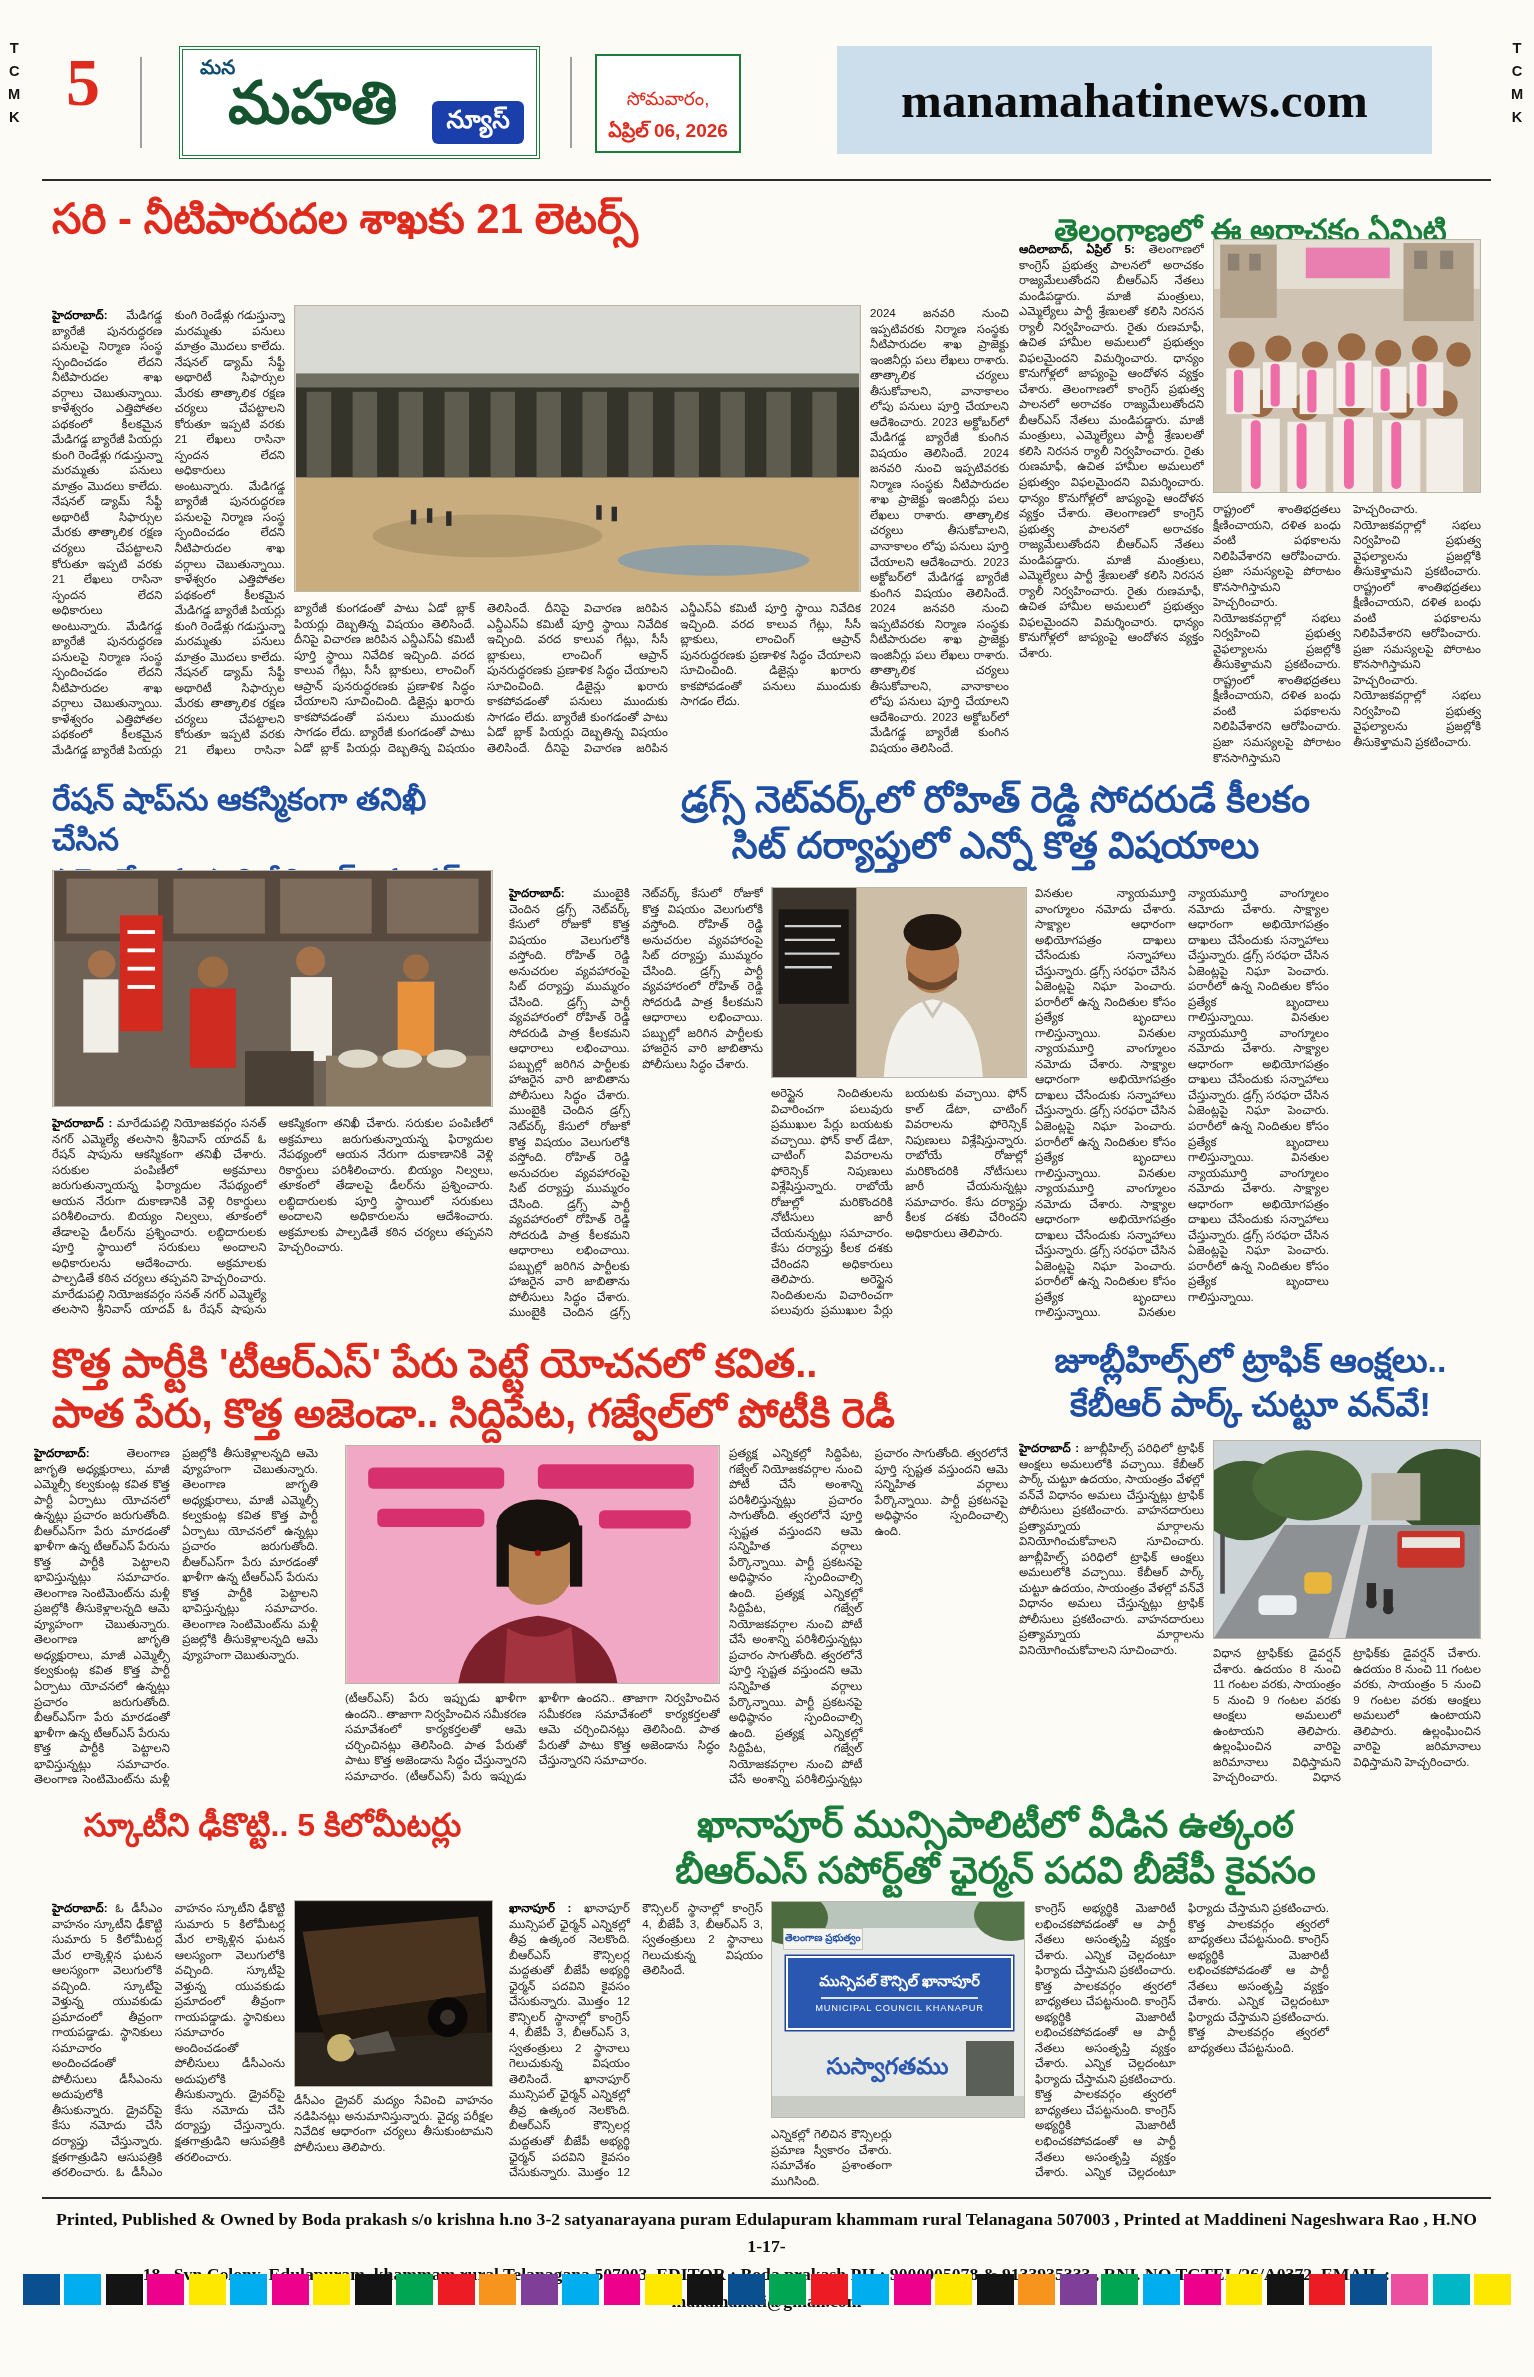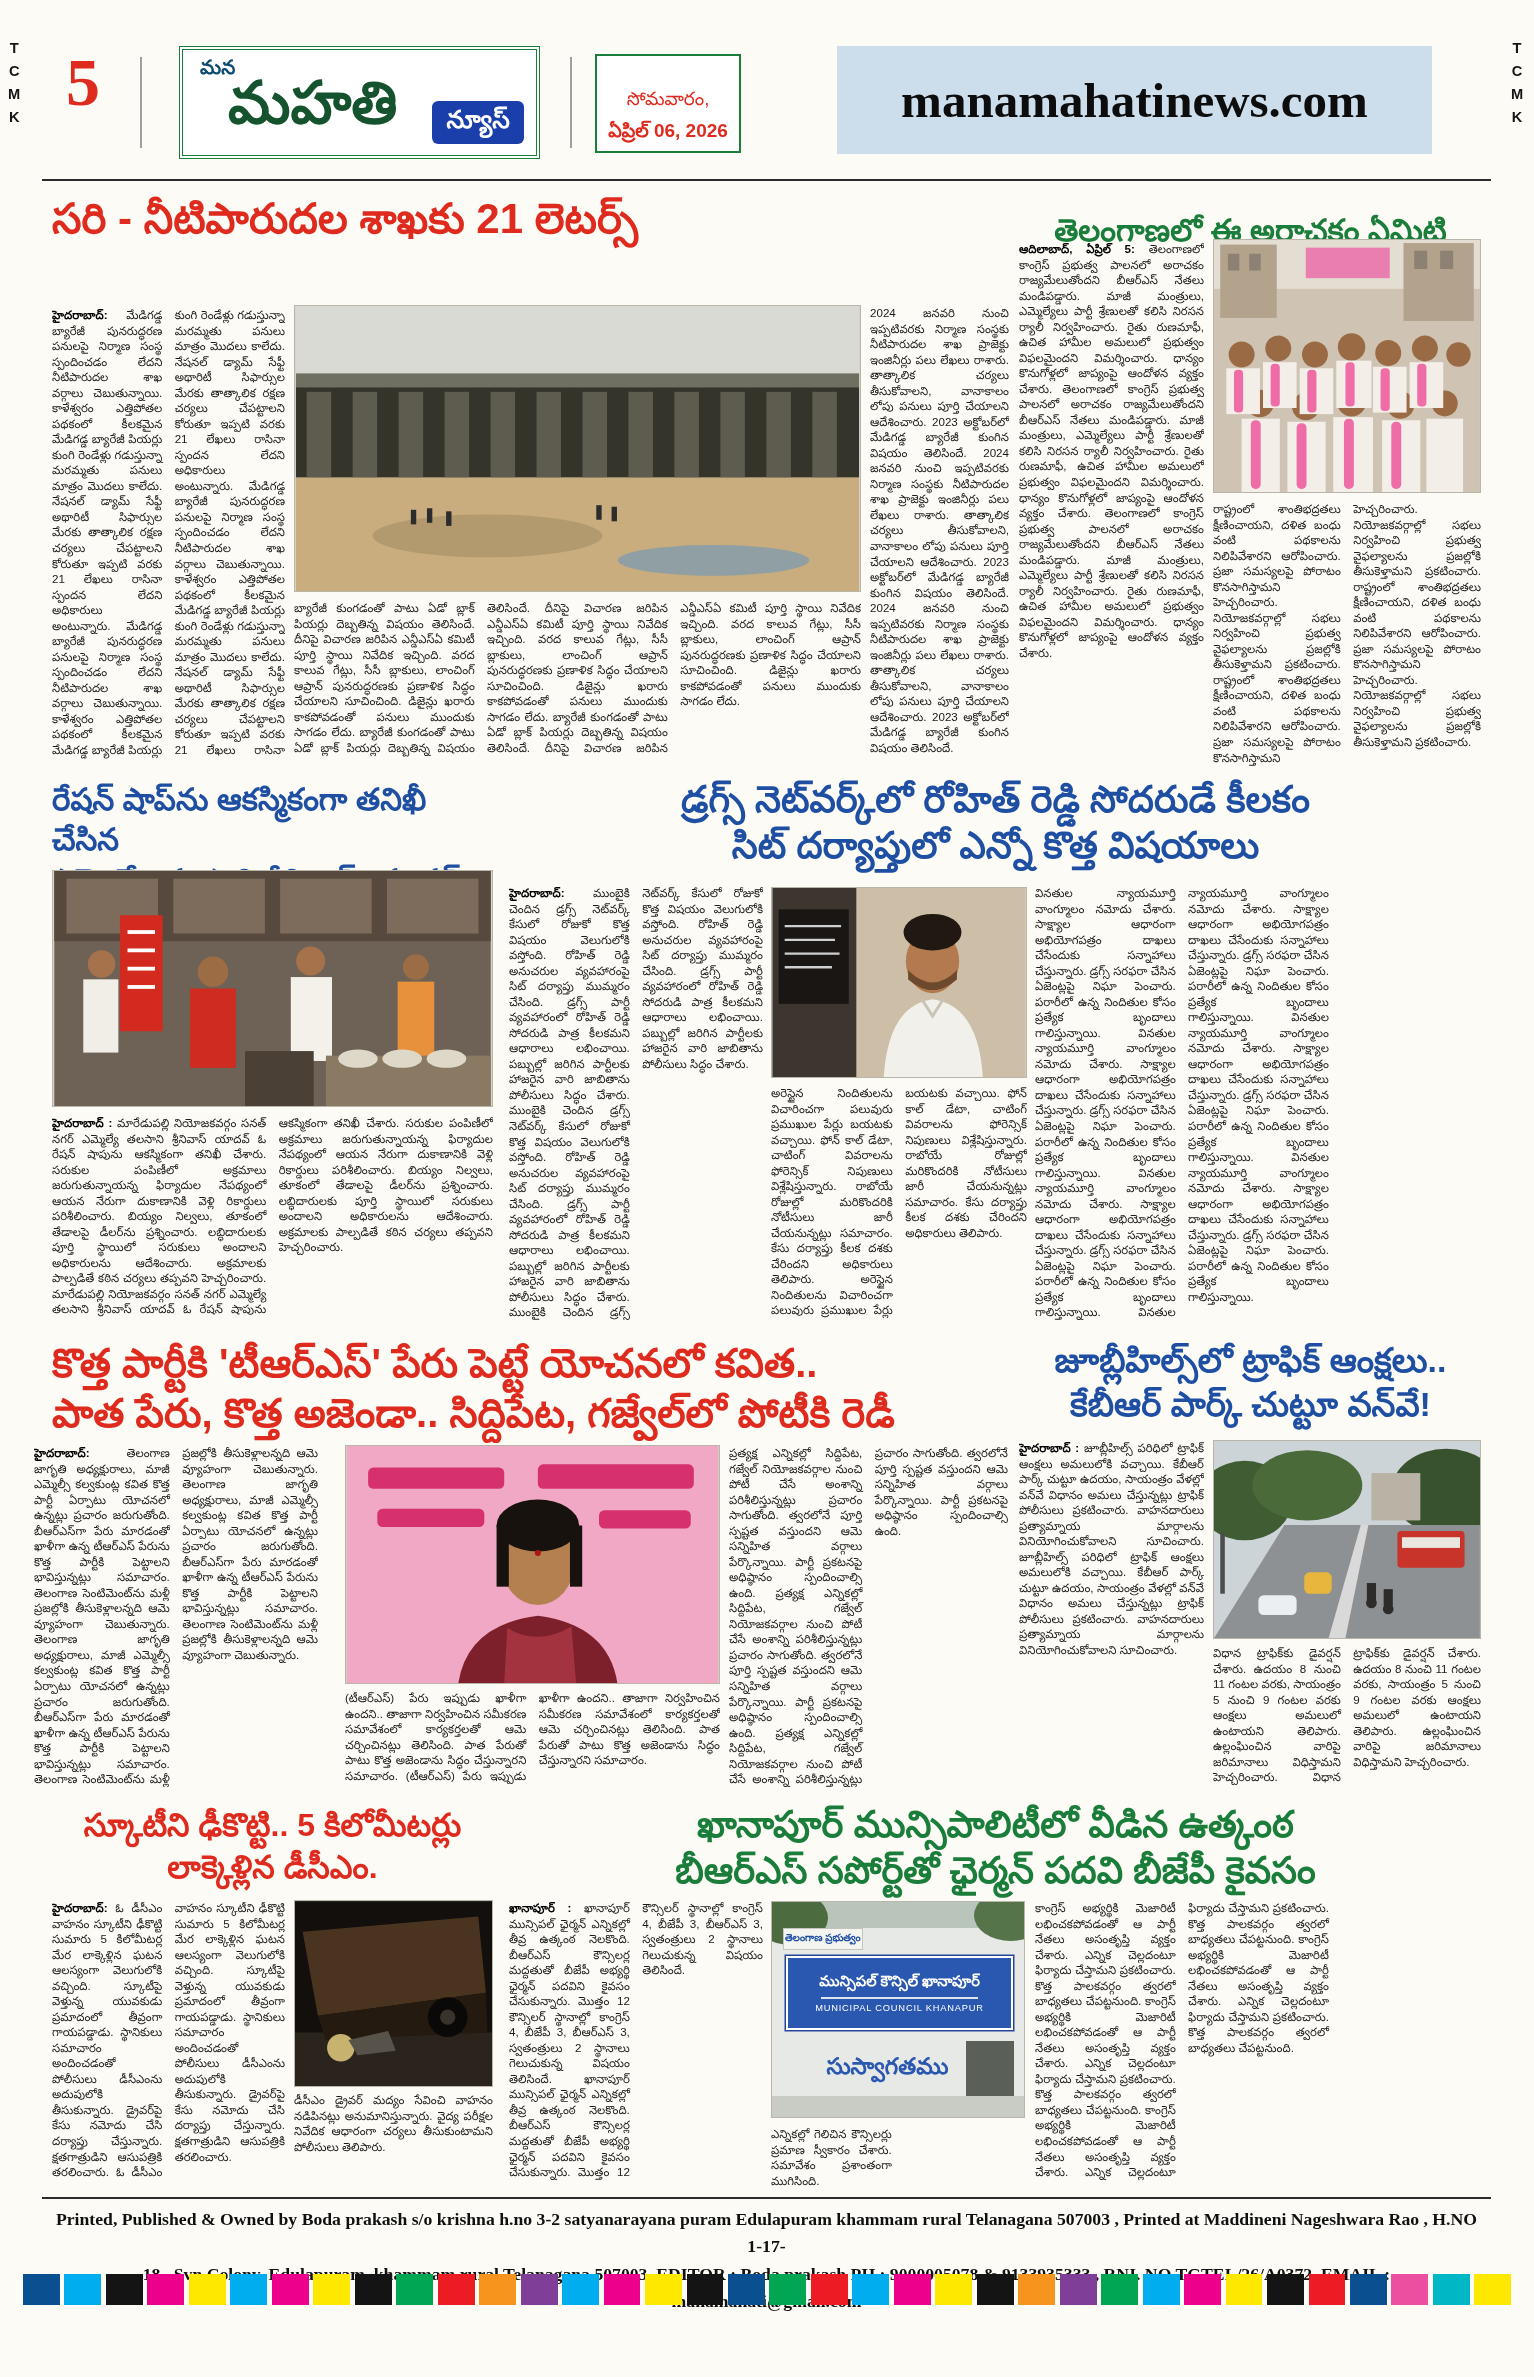--- a/index.html
+++ b/index.html
@@ -328,21 +328,20 @@
       <b class="dateline">హైదరాబాద్ :</b><span>జూబ్లీహిల్స్ పరిధిలో ట్రాఫిక్ ఆంక్షలు అమలులోకి వచ్చాయి. కేబీఆర్ పార్క్ చుట్టూ ఉదయం, సాయంత్రం వేళల్లో వన్‌వే విధానం అమలు చేస్తున్నట్లు ట్రాఫిక్ పోలీసులు ప్రకటించారు. వాహనదారులు ప్రత్యామ్నాయ మార్గాలను వినియోగించుకోవాలని సూచించారు. జూబ్లీహిల్స్ పరిధిలో ట్రాఫిక్ ఆంక్షలు అమలులోకి వచ్చాయి. కేబీఆర్ పార్క్ చుట్టూ ఉదయం, సాయంత్రం వేళల్లో వన్‌వే విధానం అమలు చేస్తున్నట్లు ట్రాఫిక్ పోలీసులు ప్రకటించారు. వాహనదారులు ప్రత్యామ్నాయ మార్గాలను వినియోగించుకోవాలని సూచించారు.</span>
     </div>
     <div class="body-text cols2" style="left:1213px;top:1645px;width:268px;height:146px">
       <span>విధాన ట్రాఫిక్‌కు డైవర్షన్ చేశారు. ఉదయం 8 నుంచి 11 గంటల వరకు, సాయంత్రం 5 నుంచి 9 గంటల వరకు ఆంక్షలు అమలులో ఉంటాయని తెలిపారు. ఉల్లంఘించిన వారిపై జరిమానాలు విధిస్తామని హెచ్చరించారు. విధాన ట్రాఫిక్‌కు డైవర్షన్ చేశారు. ఉదయం 8 నుంచి 11 గంటల వరకు, సాయంత్రం 5 నుంచి 9 గంటల వరకు ఆంక్షలు అమలులో ఉంటాయని తెలిపారు. ఉల్లంఘించిన వారిపై జరిమానాలు విధిస్తామని హెచ్చరించారు.</span>
     </div>
   </section>
 
   <section class="art">
     <div class="headline red center" style="left:52px;top:1805px;width:441px;font-size:32px;line-height:1.3">
       <span class="hl-line">స్కూటీని ఢీకొట్టి.. 5 కిలోమీటర్లు</span>
-      <span class="hl-line">లాక్కెళ్లిన డీసీఎం.</span>
     </div>
     <div class="body-text cols2" style="left:52px;top:1900px;width:233px;height:293px">
       <b class="dateline">హైదరాబాద్:</b><span>ఓ డీసీఎం వాహనం స్కూటీని ఢీకొట్టి సుమారు 5 కిలోమీటర్ల మేర లాక్కెళ్లిన ఘటన ఆలస్యంగా వెలుగులోకి వచ్చింది. స్కూటీపై వెళ్తున్న యువకుడు ప్రమాదంలో తీవ్రంగా గాయపడ్డాడు. స్థానికులు సమాచారం అందించడంతో పోలీసులు డీసీఎంను అదుపులోకి తీసుకున్నారు. డ్రైవర్‌పై కేసు నమోదు చేసి దర్యాప్తు చేస్తున్నారు. క్షతగాత్రుడిని ఆసుపత్రికి తరలించారు. ఓ డీసీఎం వాహనం స్కూటీని ఢీకొట్టి సుమారు 5 కిలోమీటర్ల మేర లాక్కెళ్లిన ఘటన ఆలస్యంగా వెలుగులోకి వచ్చింది. స్కూటీపై వెళ్తున్న యువకుడు ప్రమాదంలో తీవ్రంగా గాయపడ్డాడు. స్థానికులు సమాచారం అందించడంతో పోలీసులు డీసీఎంను అదుపులోకి తీసుకున్నారు. డ్రైవర్‌పై కేసు నమోదు చేసి దర్యాప్తు చేస్తున్నారు. క్షతగాత్రుడిని ఆసుపత్రికి తరలించారు.</span>
     </div>
     <div class="photo" style="left:294px;top:1900px;width:199px;height:187px">
       <svg viewBox="0 0 258 242">
         <rect width="258" height="242" fill="#120f0c"></rect>
         <rect y="172" width="258" height="70" fill="#2a241d"></rect>
         <path d="M10 40 L240 20 L250 120 L30 150 Z" fill="#4a3420"></path>
         <path d="M30 150 L250 120 L252 172 L40 182 Z" fill="#241a10"></path>

